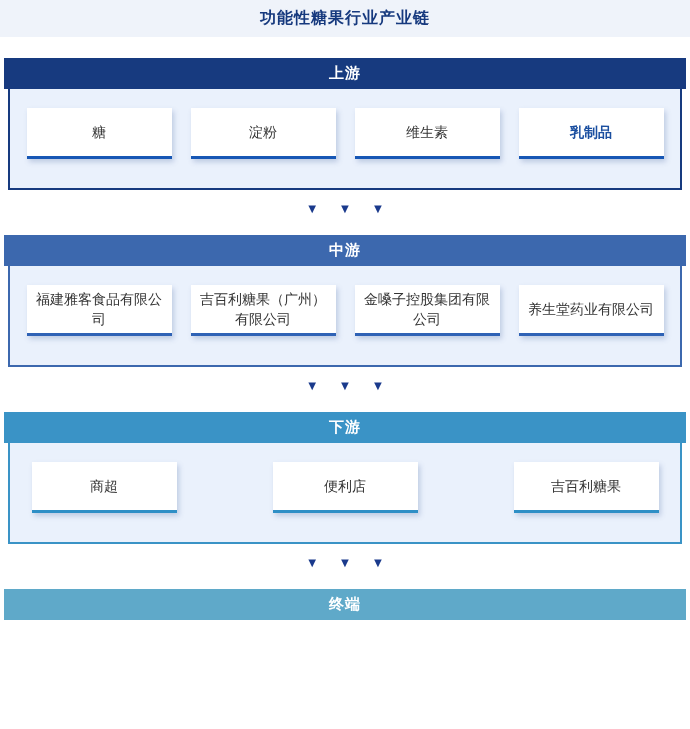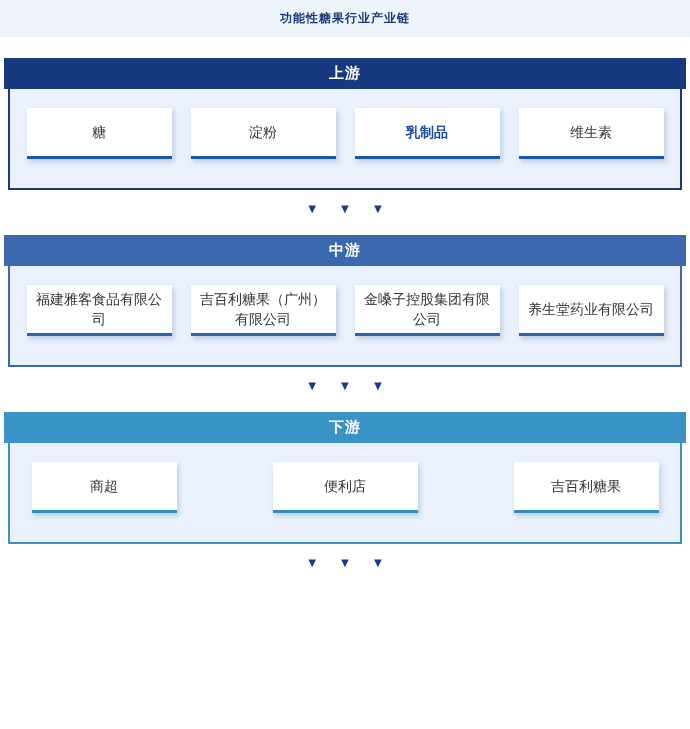--- a/index.html
+++ b/index.html
@@ -6,21 +6,21 @@
   body {
     width:690px; height:729px; background:#ffffff; overflow:hidden;
     font-family:"Liberation Sans","DejaVu Sans",sans-serif;
     --title-text:#16397E; --title-bg:#EFF3FA; --section-bg:#EAF1FC;
     --arrow:#1A3A8C; --card-text:#333333; --highlight-text:#1B4FA0;
   }
   .title-bar {
     height:37px; background:var(--title-bg); margin-bottom:21px;
     display:flex; align-items:center; justify-content:center;
   }
-  .title-text { font-size:12px; font-weight:bold; color:var(--title-text); letter-spacing:1px; }
+  .title-text { font-size:16px; font-weight:bold; color:var(--title-text); letter-spacing:1px; }
 
   .section { position:relative; }
   .sec-header {
     margin:0 4px; height:31px; background:var(--theme);
     color:#ffffff; font-weight:bold; font-size:15px; letter-spacing:1px;
     display:flex; align-items:center; justify-content:center;
     position:relative; z-index:2;
   }
   .sec-body {
     margin:-11px 8px 0; border:2px solid var(--theme); background:var(--section-bg);
@@ -51,22 +51,22 @@
   <span class="title-text">功能性糖果行业产业链</span>
 </div>
 
 <div id="chain-flow">
   <div class="section" style="--theme: #173A7F; --accent: #1757B5;">
     <div class="sec-header">上游</div>
     <div class="sec-body">
       <div class="cards">
           <div class="card">糖</div>
           <div class="card">淀粉</div>
+          <div class="card">维生素</div>
           <div class="card highlight">乳制品</div>
-          <div class="card">维生素</div>
         </div>
     </div>
   </div>
 
   <div class="arrow-row">
     <span class="arrow">▼</span>
     <span class="arrow">▼</span>
     <span class="arrow">▼</span>
   </div>
 
@@ -99,14 +99,15 @@
     </div>
   </div>
 
   <div class="arrow-row">
     <span class="arrow">▼</span>
     <span class="arrow">▼</span>
     <span class="arrow">▼</span>
   </div>
 
   <div class="section" style="--theme: #5FA9C9; --accent: #2C7FA5;">
+    <div class="sec-header">终端</div>
   </div>
 </div>
 
 </body></html>

